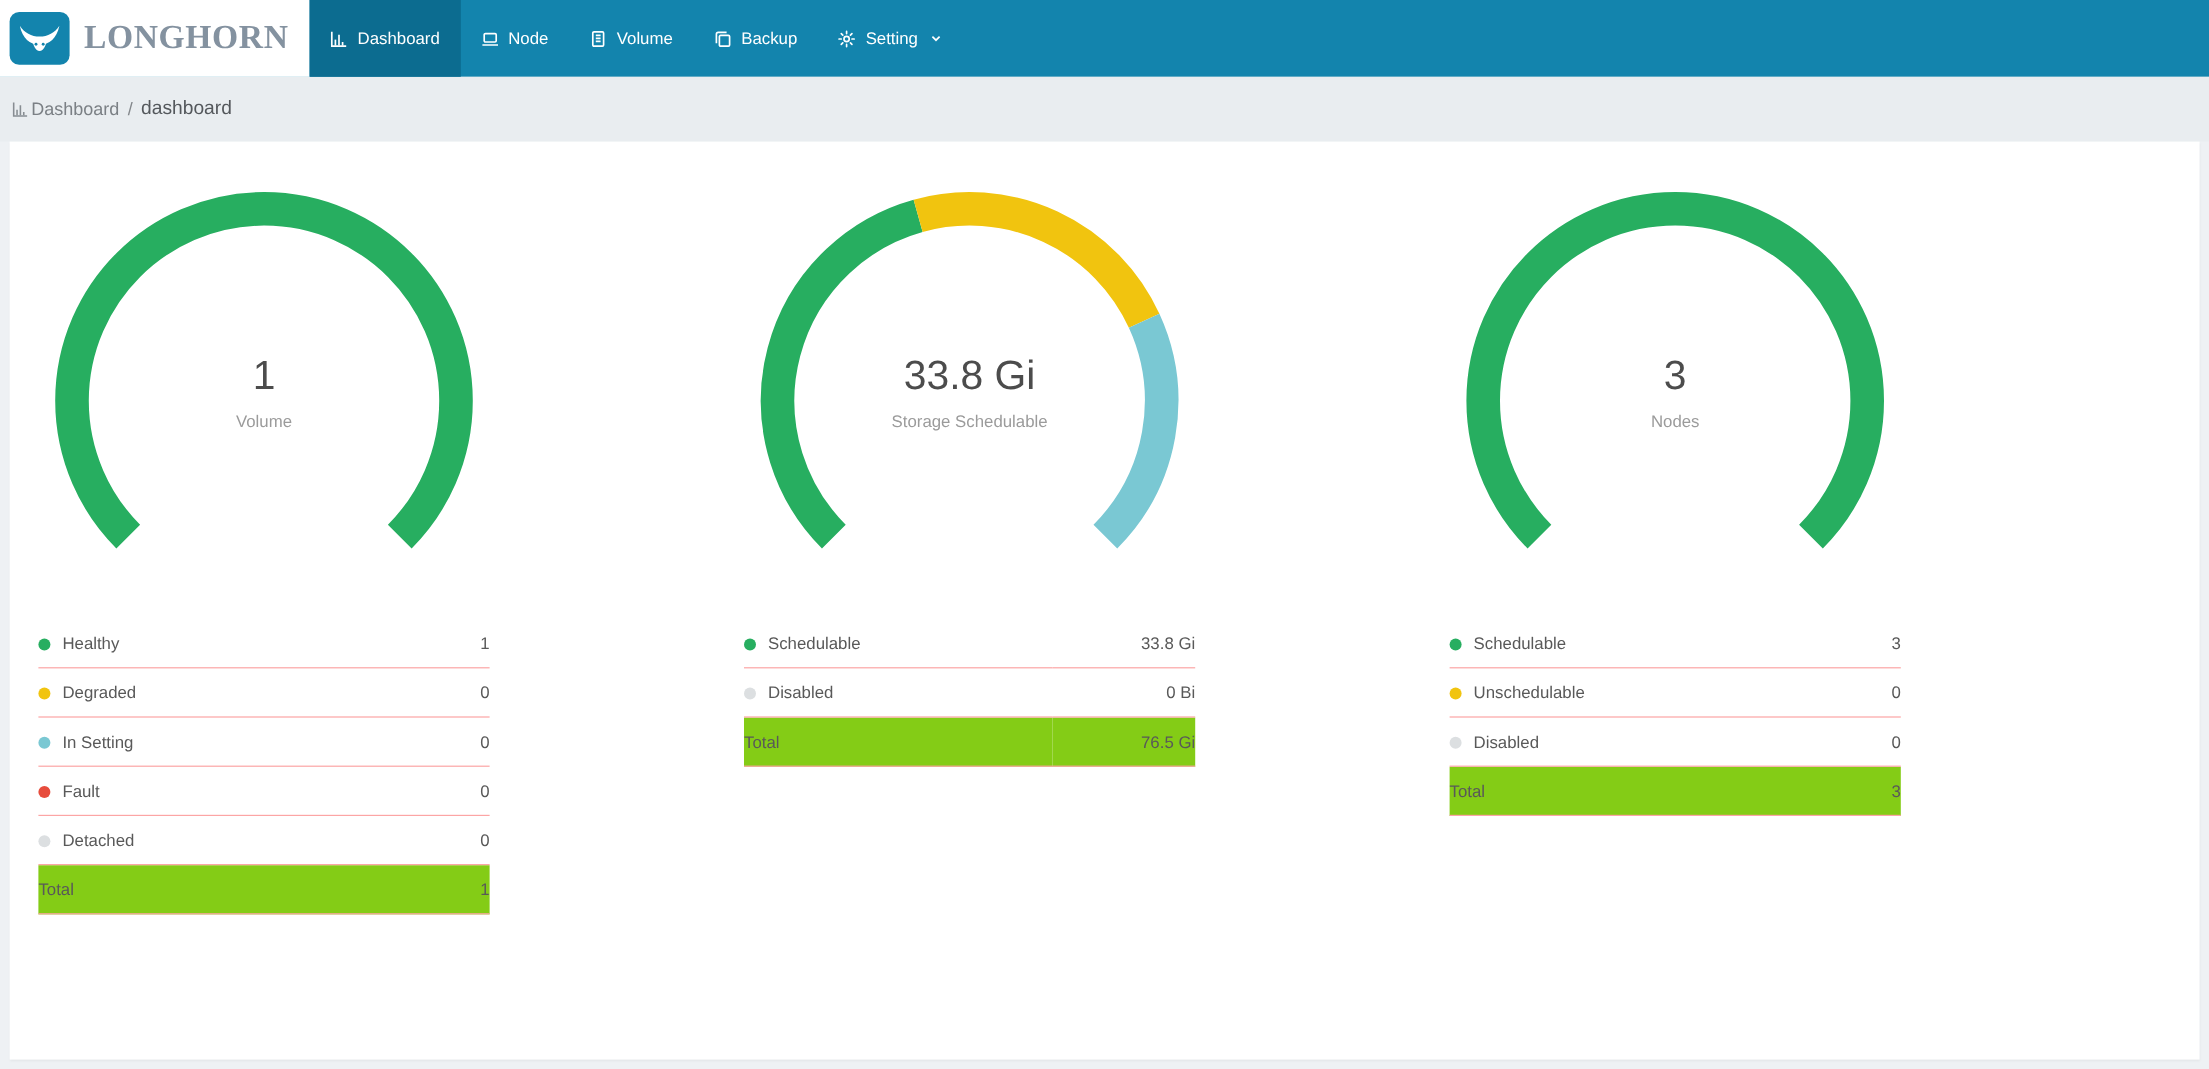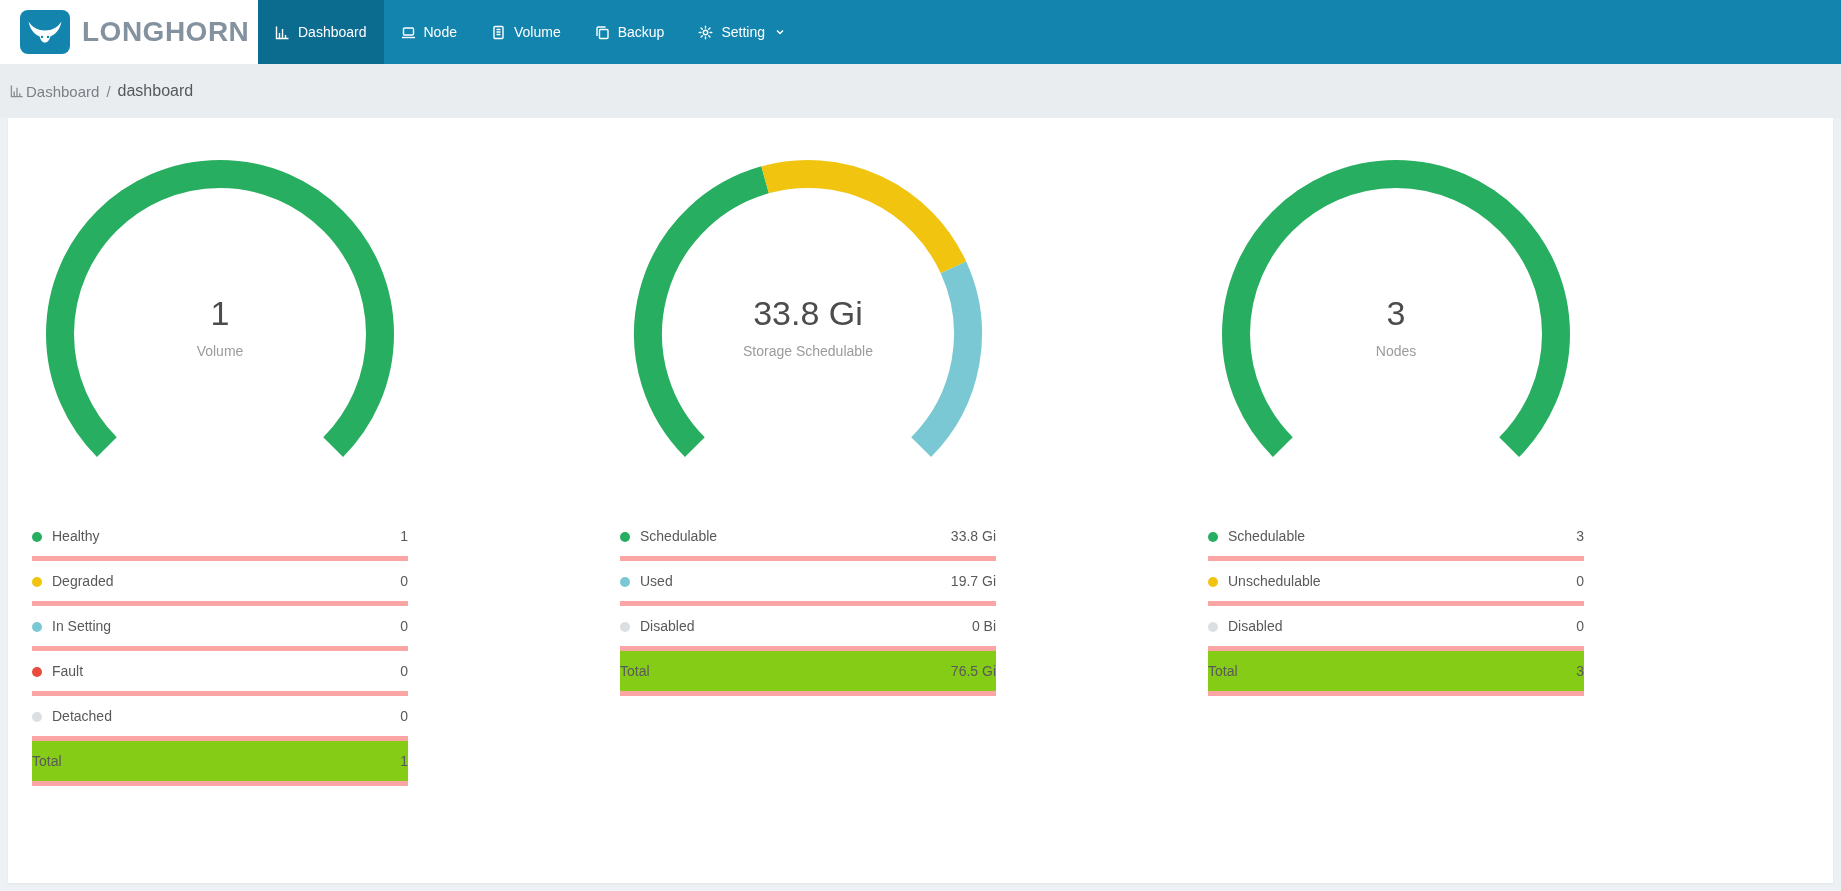--- a/index.html
+++ b/index.html
@@ -5,21 +5,21 @@
   * { box-sizing: border-box; }
   html, body { margin: 0; padding: 0; }
   body {
     font-family: "Liberation Sans", sans-serif;
     background: #eef1f4;
   }
   .page { width: 1841px; height: 891px; background: #eef1f4; overflow: hidden; position: relative; }
 
   
   .topbar { height: 64px; display: flex; background: var(--header, #1384ad); }
-  .logo { width: 258px; flex: none; background: #fff; display: flex; align-items: center; gap: 12px; padding-left: 20px; cursor: pointer; }
+  .logo { width: 258px; flex: none; background: #fff; display: flex; align-items: center; gap: 12px; padding-left: 8px; cursor: pointer; font-family: Liberation Serif, serif; }
   .logo-badge { width: 50px; height: 44px; border-radius: 8px; background: var(--header, #1384ad); display: flex; align-items: center; justify-content: center; }
   .logo-text { font-size: 28px; font-weight: bold; color: #8492a0; letter-spacing: 0.5px; }
   .main-nav { display: flex; align-items: stretch; }
   .nav-item { display: flex; align-items: center; gap: 8px; padding: 0 17px; color: #fff; font-size: 14px; text-decoration: none; cursor: pointer; }
   .nav-item.active { background: var(--header_active, #0c6c90); }
   .nav-icon, .chev { display: flex; align-items: center; }
   .chev { margin-left: 2px; }
 
   
   .breadcrumb-bar { height: 54px; background: #e9edf0; display: flex; align-items: center; padding-left: 10px; }
@@ -34,21 +34,21 @@
   .chart-panel { width: 588px; flex: none; }
   .panel-inner { width: 376px; }
   .gauge-wrap { position: relative; width: 356px; margin: 0 auto; }
   svg.gauge { display: block; }
   .gauge-center { position: absolute; top: 140px; left: 0; right: 0; text-align: center; pointer-events: none; }
   .gauge-value { font-size: 34px; line-height: 34px; color: #4c4c4c; }
   .gauge-label { font-size: 14px; color: #9b9b9b; margin-top: 13px; }
 
   
   table.legend { width: 100%; border-collapse: collapse; margin-top: 50px; font-size: 14px; color: #595959; }
-  table.legend td { border-bottom: 5px solid #fca5a5; padding: 12px 0; line-height: 16px; }
+  table.legend td { border-bottom: 1px solid #fca5a5; padding: 12px 0; line-height: 16px; }
   td.lg-label { padding-left: 18px; }
   td.lg-value { text-align: right; padding-right: 22px; }
   tr.total-row td { background: #84cc16; }
   .dot { display: inline-block; width: 10px; height: 10px; border-radius: 50%; margin-right: 10px; vertical-align: -1px; }
 </style>
 </head>
 <body>
 
 <div class="page">
 
@@ -190,24 +190,20 @@
           <div class="gauge-label">Storage Schedulable</div>
         </div>
       </div>
       <table class="legend">
         <tbody>
                 <tr>
                   <td class="lg-label"><span class="dot" style="background: rgb(39, 174, 96);"></span><span>Schedulable</span></td>
                   <td class="lg-value">33.8 Gi</td>
                 </tr>
                 <tr>
-                  <td class="lg-label"><span class="dot" style="background: rgb(122, 200, 211);"></span><span>Used</span></td>
-                  <td class="lg-value">19.7 Gi</td>
-                </tr>
-                <tr>
                   <td class="lg-label"><span class="dot" style="background: rgb(220, 223, 225);"></span><span>Disabled</span></td>
                   <td class="lg-value">0 Bi</td>
                 </tr>
                 <tr class="total-row">
                   <td class="lg-label">Total</td>
                   <td class="lg-value">76.5 Gi</td>
                 </tr>
               </tbody>
       </table>
     </div>

